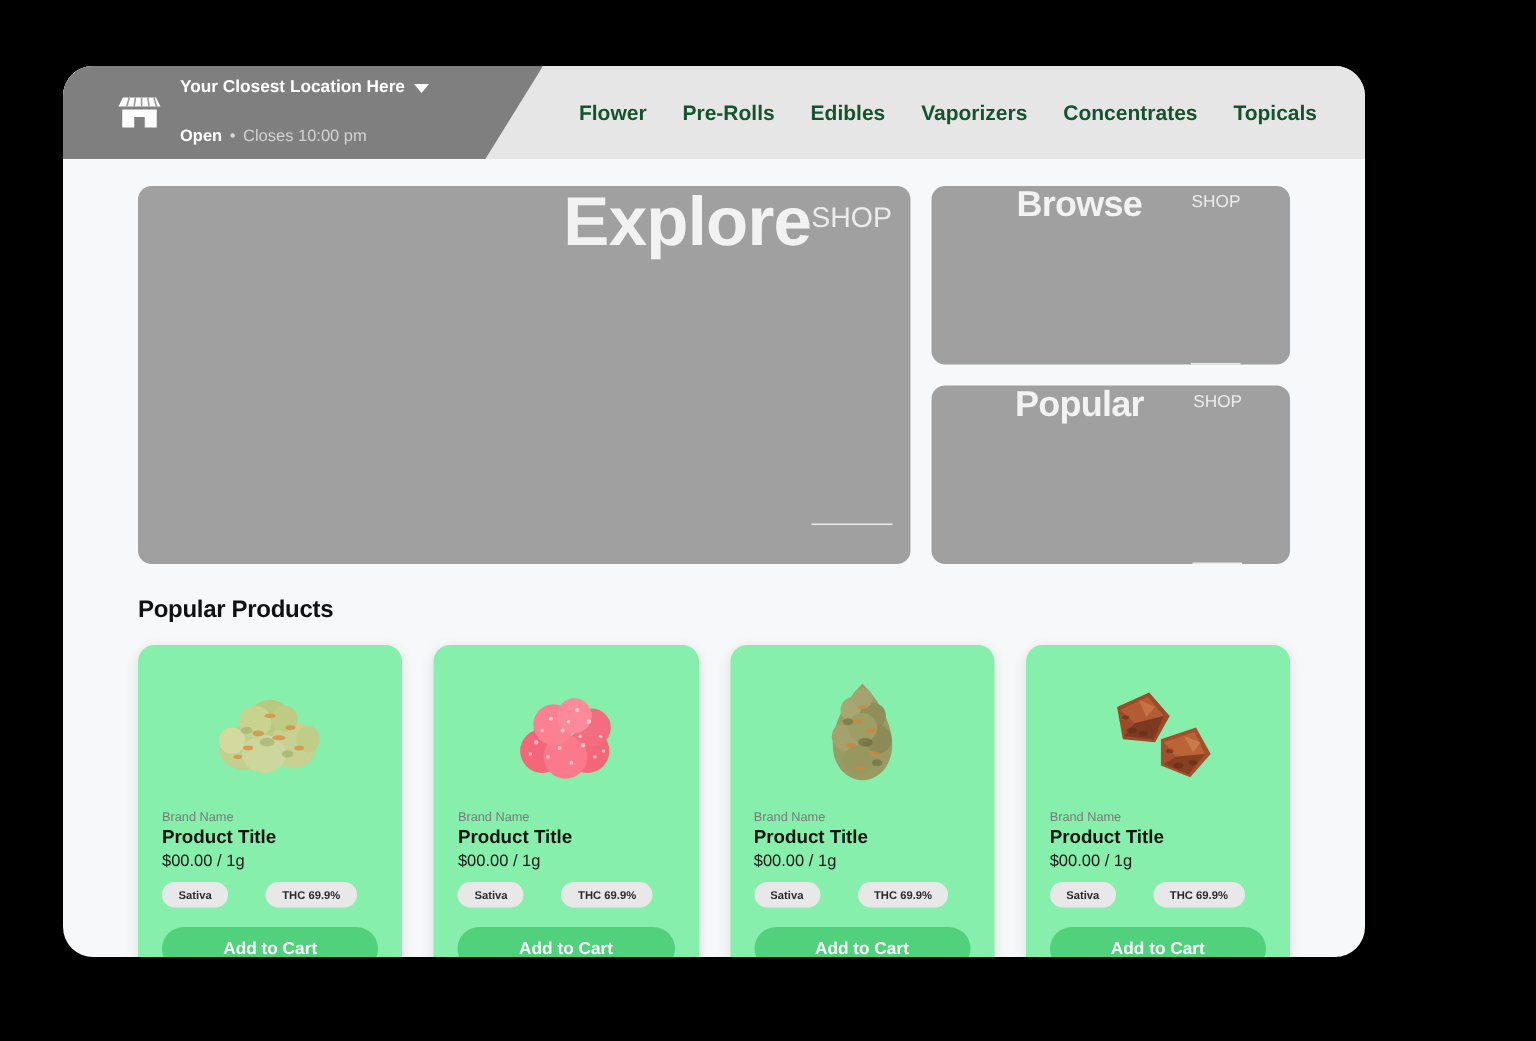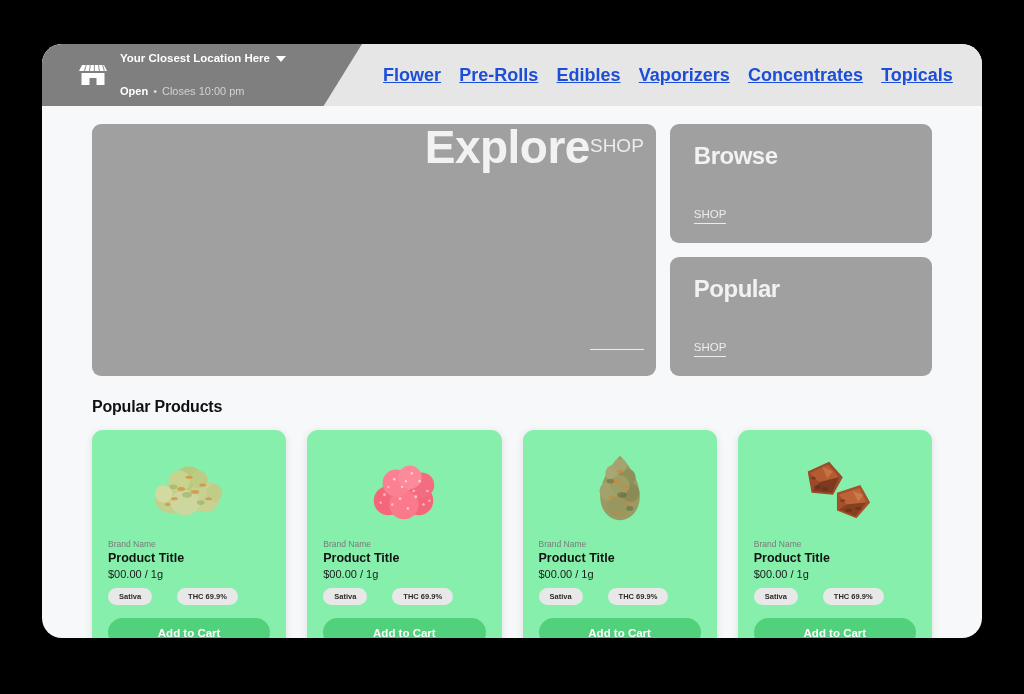--- a/index.html
+++ b/index.html
@@ -11,21 +11,21 @@
     background: #000000;
     overflow: hidden;
     font-family: "Liberation Sans", sans-serif;
   }
 
   
   .window {
     position: absolute;
     left: 42px;
     top: 44px;
-    width: 940px;
+    width: 868px;
     height: 594px;
     background: #f7f8f9;
     border-radius: 20px;
     overflow: hidden;
   }
 
   
   .header {
     position: relative;
     height: 62px;
@@ -91,26 +91,25 @@
     right: 0;
     top: 0;
     height: 62px;
     display: flex;
     align-items: center;
     justify-content: space-around;
     padding: 0 20px 0 10px;
   }
 
   .nav-item {
-    color: #1d4ed8;
-    font-size: 18px;
+    color: #14532d;
+    font-size: 14px;
     font-weight: bold;
     white-space: nowrap;
     cursor: pointer;
-    text-decoration: underline;
   }
 
   
   .page { padding: 18px 50px 0 50px; }
 
   
   .hero-grid {
     display: grid;
     grid-template-columns: 1fr 0.465fr;
     grid-template-rows: 119px 119px;
@@ -127,21 +126,21 @@
   .panel-explore {
     grid-row: 1 / span 2;
     display: flex;
     flex-direction: row;
     justify-content: flex-end;
     padding: 0 12px 26px 32px;
   }
 
   .panel-small {
     display: flex;
-    flex-direction: column;
+    flex-direction: row;
     justify-content: center;
     padding-left: 24px;
     gap: 33px;
   }
 
   .panel-title {
     color: #f2f2f2;
     font-weight: bold;
     letter-spacing: -0.5px;
   }

